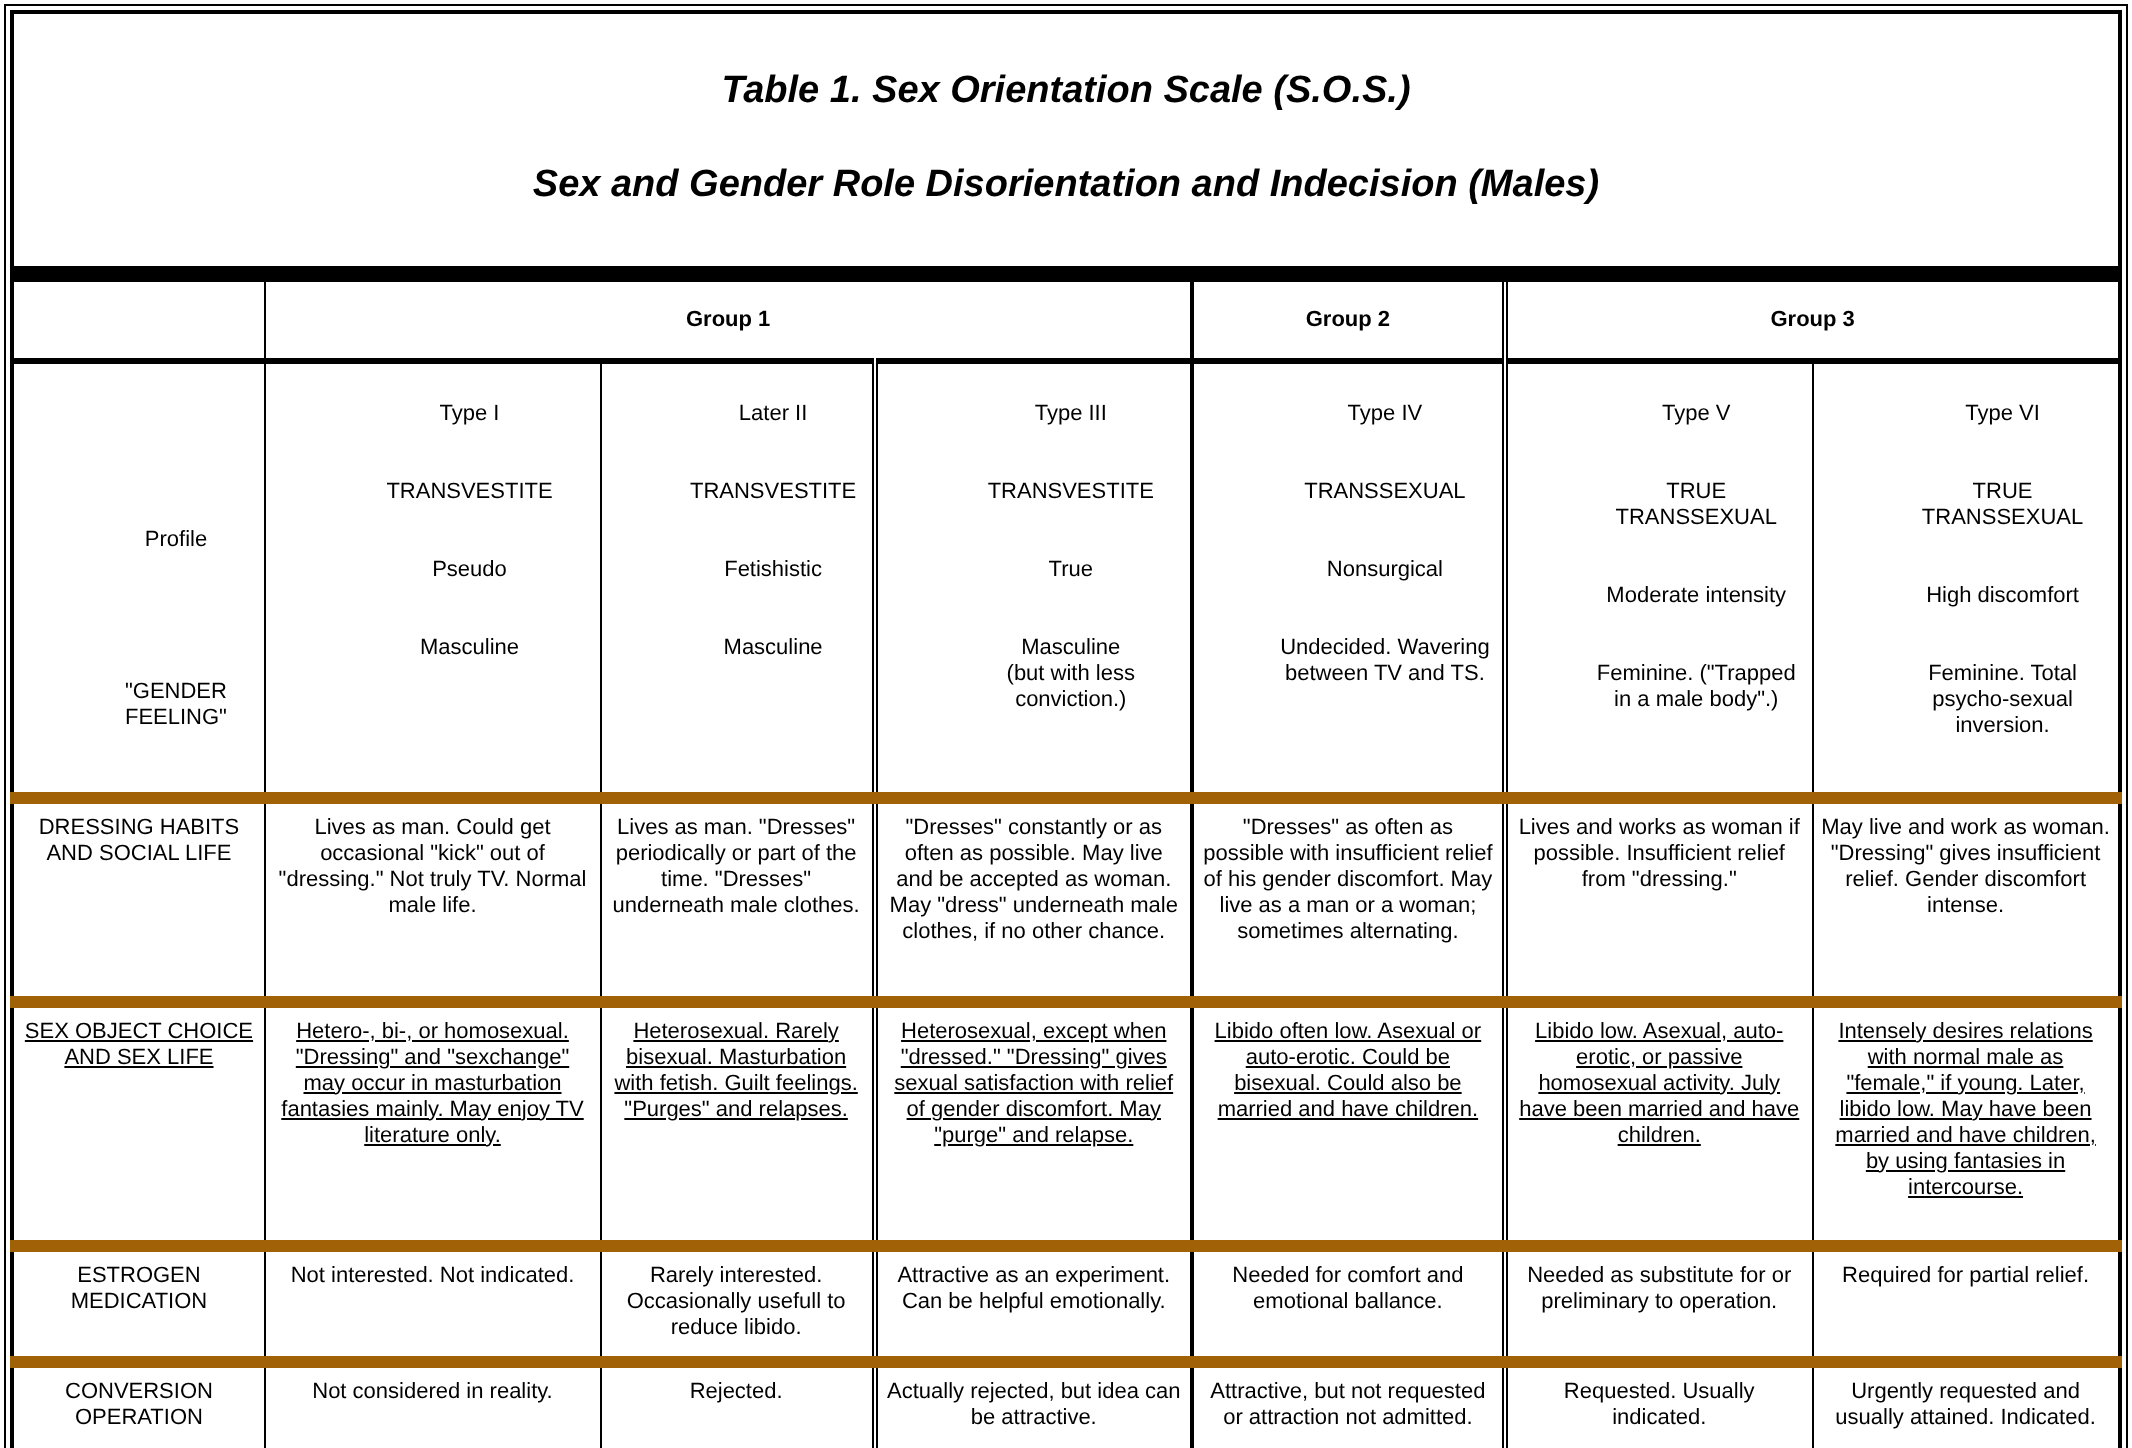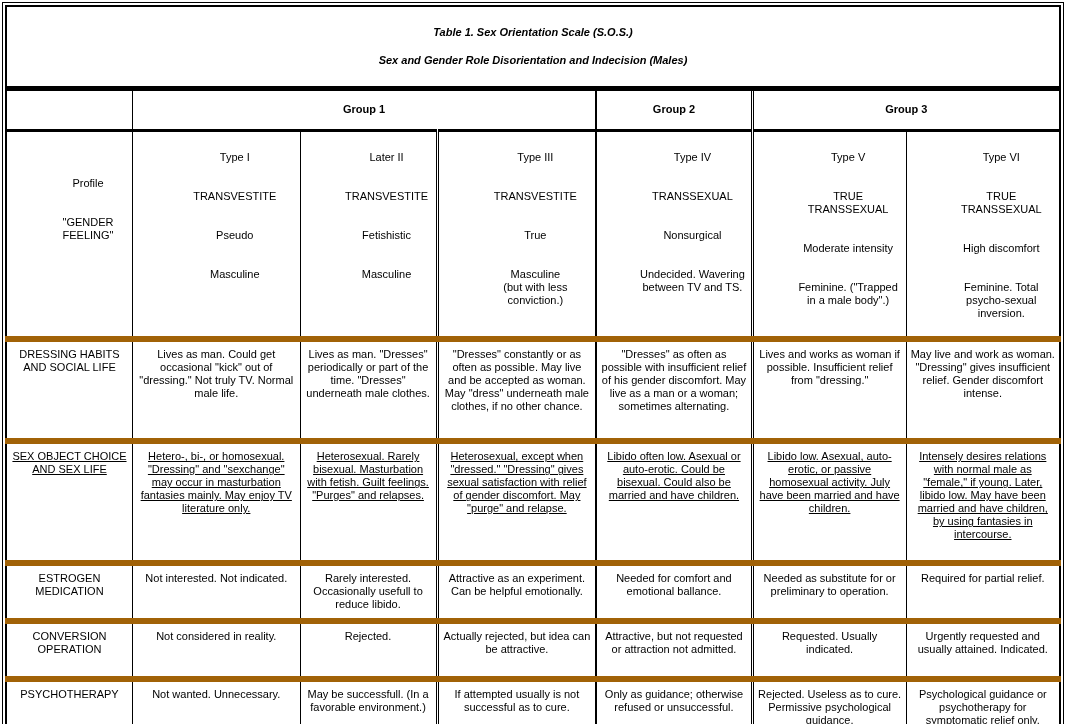--- a/index.html
+++ b/index.html
@@ -16,24 +16,24 @@
     vertical-align: top;
     text-align: center;
     padding: 6px 4px 4px 4px;
     font-size: 11px;
     line-height: 1.18;
     white-space: pre-line;
     overflow: hidden;
   }
   
   td.title-cell {
-    border-bottom: 5px solid #000000;
+    border-bottom: 8px solid #000000;
     font-weight: bold;
     font-style: italic;
-    font-size: 11px;
+    font-size: 19px;
     padding: 5px 4px;
     height: 30px;
     vertical-align: middle;
   }
   .title-cell div { margin: 1px 0; }
   
   tr.grp td {
     border-bottom: 3px solid #000;
     font-weight: bold;
     height: 34px;
@@ -44,21 +44,21 @@
   tr.r td { border-top: 6px solid #a16207; }
   
   td.dbl { border-left: 3px double #000; margin-top: 16px; }
   
   td.g2 { border-left: 2px solid #000; }
   
   tr.profile td { height: 104px; padding-left: 41px; }
   td.pcell div { margin-bottom: 13px; }
   td.pcell div:last-child { margin-bottom: 0; }
   td.plabel { padding-top: 32px; }
-  td.plabel div { margin-bottom: 13px; }
+  td.plabel div { margin-bottom: 13px; margin-top: 37px; }
   
   tr.h-dress td   { height: 86px; }
   tr.h-sex td     { height: 106px; text-decoration: underline; }
   tr.h-kinsey td  { height: 16px; }
   tr.h-conv td    { height: 42px; }
   tr.h-estro td   { height: 42px; }
   tr.h-psych td   { height: 47px; }
 </style>
 </head>
 <body>

